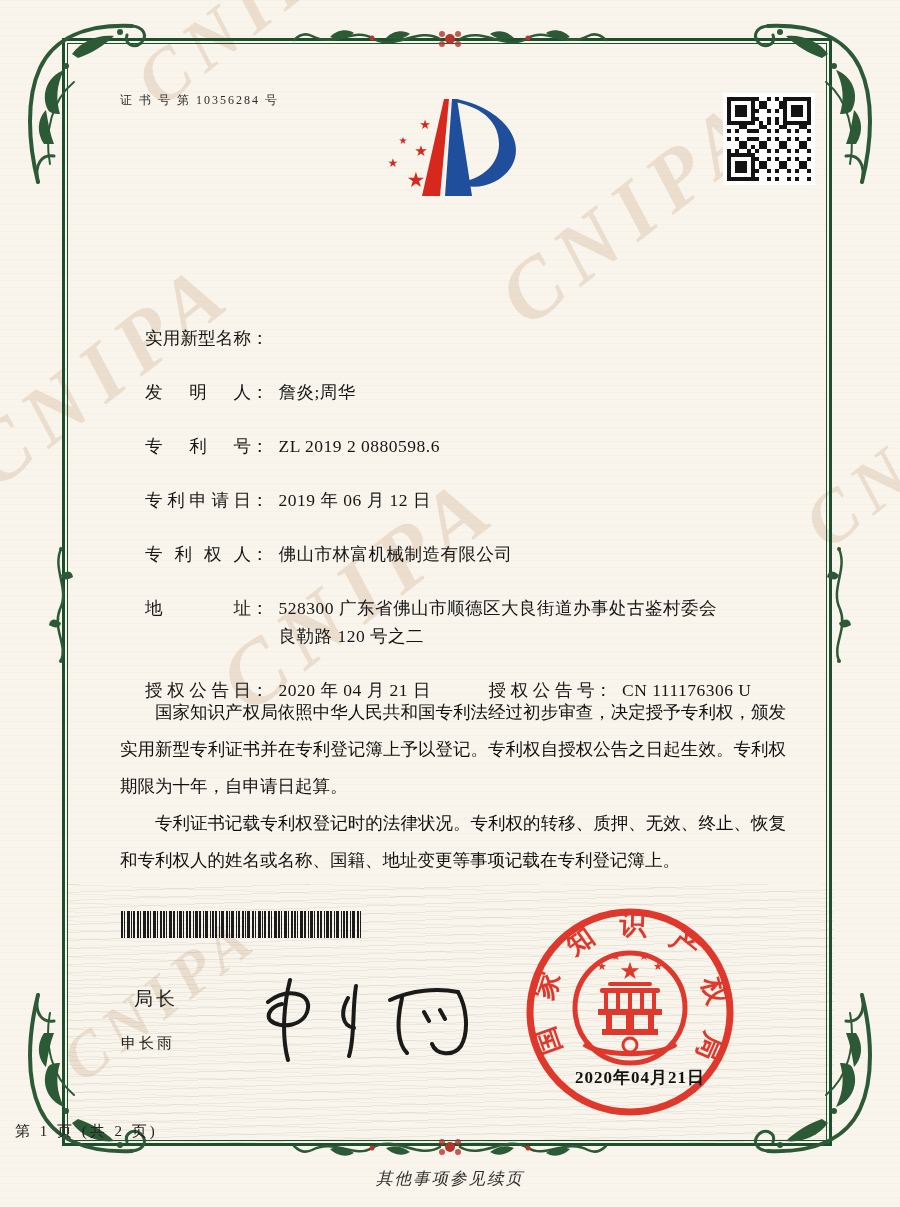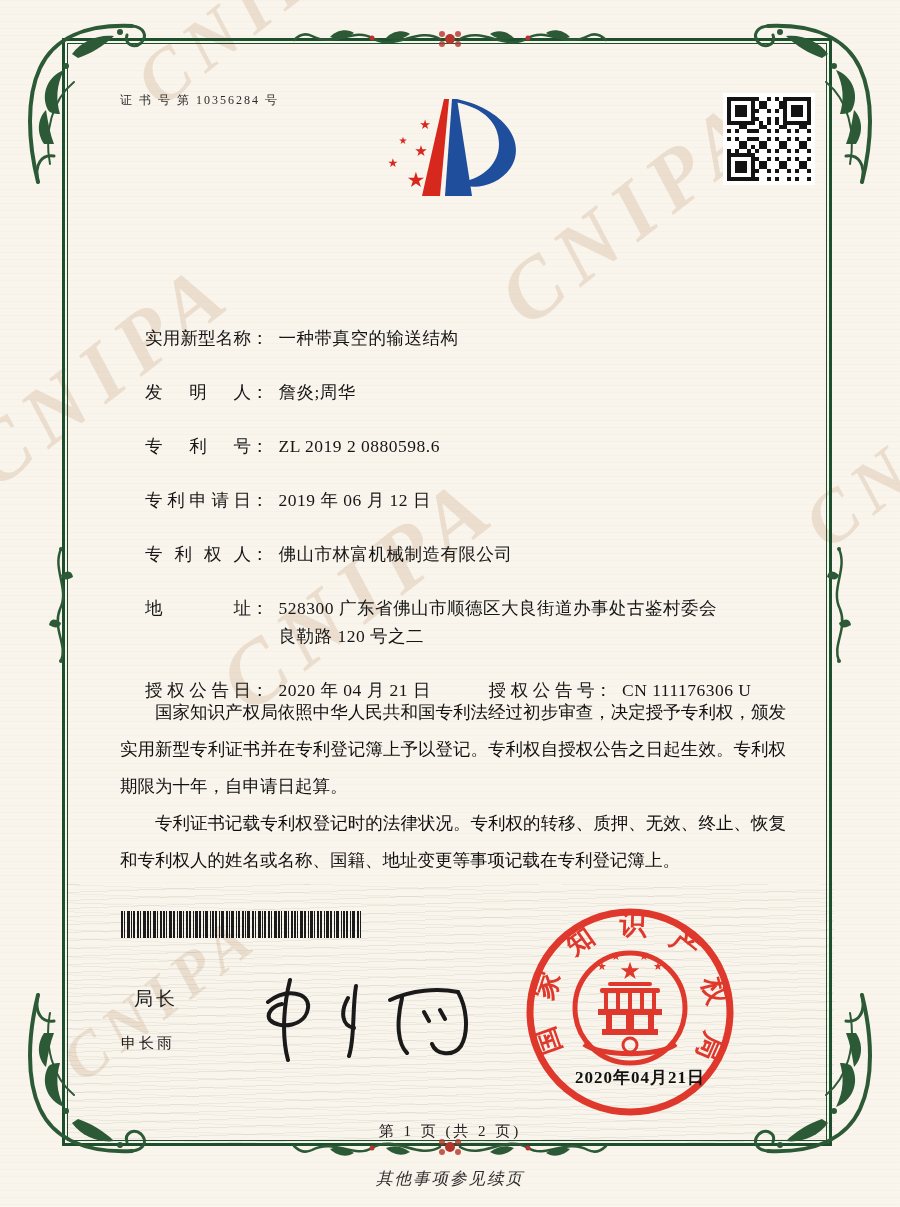--- a/index.html
+++ b/index.html
@@ -62,21 +62,21 @@
   .barcode .bar{background:#1b1b1b;}
 
   .sig-title{position:absolute;left:134px;top:986px;z-index:4;font-size:19px;letter-spacing:3px;}
   .sig-name{position:absolute;left:121px;top:1034px;z-index:4;font-size:15px;letter-spacing:3px;}
   .sig-hand{position:absolute;left:252px;top:968px;z-index:4;}
 
   .seal{position:absolute;left:522px;top:904px;z-index:5;opacity:0.93;}
   .seal-date{position:absolute;left:558px;top:1066px;width:164px;z-index:6;text-align:center;
       font-size:17px;font-weight:600;letter-spacing:1px;color:#111;}
 
-  .page-info{position:absolute;left:0;right:0;top:1122px;z-index:4;text-align:center;font-size:15px;letter-spacing:3px;color:#222;}
+  .page-info{position:absolute;left:0;right:0;top:1122px;z-index:4;font-size:15px;letter-spacing:3px;color:#222;padding-left:15px;}
   .cont-note{position:absolute;left:0;right:0;top:1168px;z-index:4;text-align:center;font-size:16.5px;letter-spacing:2px;color:#2e2e2e;font-style:italic;}
 </style>
 </head>
 <body>
 
 <div class="page">
 
   <div class="wm-layer" id="wmLayer">
       <span class="wm" style="left: 120px; top: 58px; font-size: 72px;">CNIPA</span>
       <span class="wm" style="left: 480px; top: 268px; font-size: 84px;">CNIPA</span>
@@ -673,21 +673,20 @@
       <div class="m"></div>
       <div class="m"></div>
       <div class="m f"></div>
     </div>
 
 
   <div class="fields">
     <div class="frow">
       <span class="flabel">实用新型名称</span>
         <span class="fcolon">：</span>
-      <span class="fvalue">一种带真空的输送结构</span>
     </div>
     <div class="frow">
       <span class="flabel">发明人</span>
         <span class="fcolon">：</span>
       <span class="fvalue">詹炎;周华</span>
     </div>
     <div class="frow">
       <span class="flabel">专利号</span>
         <span class="fcolon">：</span>
       <span class="fvalue">ZL 2019 2 0880598.6</span>

